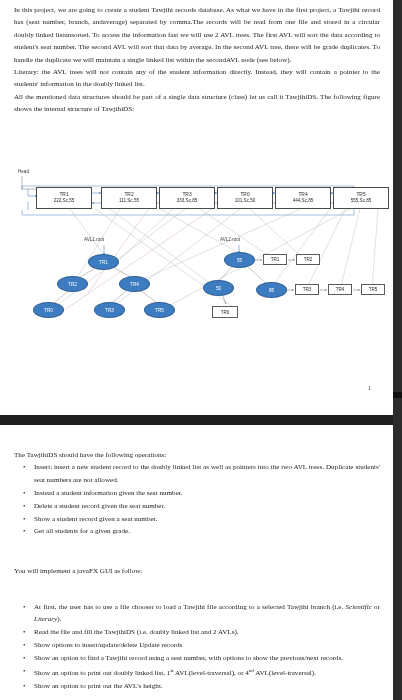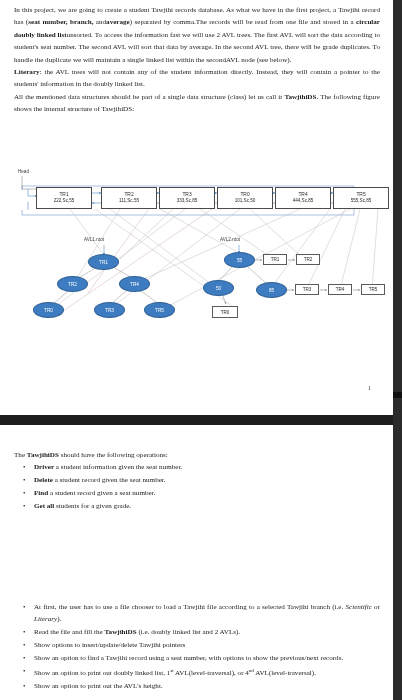--- a/index.html
+++ b/index.html
@@ -48,21 +48,21 @@
 
   .body-text {
     font-size: 7.1px;
     line-height: 12.4px;
     color: #1c1c1c;
     text-align: justify;
     -webkit-hyphens: none;
     hyphens: none;
   }
   .para { margin: 0; }
-  b, .b { font-weight: bold; }
+  b, .b { font-weight: normal; }
   i, .i { font-style: italic; }
 
   
   .p1-text {
     position: absolute;
     left: 14px; top: 4px; width: 366px;
   }
 
   
   .figure {
@@ -317,35 +317,37 @@
     <div class="page-num">1</div>
   </div>
 
   <div class="page-sep"></div>
 
   <div class="page page-2">
 
     <div class="p2-block">
       <p class="para body-text" id="p2intro"><span>The </span><span class="b">TawjihiDS</span><span> should have the following operations:</span></p>
       <ul class="doc-list" id="op-list">
-          <li><span class="b">Driver</span><span> a student information given the seat number.</span></li>
+          <li><span class="b">Insert</span><span>: insert a new student record to the doubly linked list as well as pointers into the two AVL trees. Duplicate students' seat numbers are not allowed.</span></li>
+          <li><span class="b">Instead</span><span> a student information given the seat number.</span></li>
           <li><span class="b">Delete</span><span> a student record given the seat number.</span></li>
-          <li><span class="b">Find</span><span> a student record given a seat number.</span></li>
+          <li><span class="b">Show</span><span> a student record given a seat number.</span></li>
           <li><span class="b">Get all</span><span> students for a given grade.</span></li>
         </ul>
     </div>
 
     <div class="driver-head body-text">
+      <p class="para">You will implement a javaFX GUI as follow:</p>
     </div>
 
     <div class="driver-list-wrap">
       <ul class="doc-list" id="driver-list">
           <li><span>At first, the user has to use a file chooser to load a Tawjihi file according to a selected Tawjihi branch (i.e. </span><i>Scientific</i><span> or </span><i>Literary</i><span>).</span></li>
           <li><span>Read the file and fill the </span><b>TawjihiDS</b><span> (i.e. doubly linked list and 2 AVLs).</span></li>
-          <li><span>Show options to insert/update/delete Tawjihi pointers</span></li>
+          <li><span>Show options to insert/update/delete Update records</span></li>
           <li><span>Show an option to find a Tawjihi record using a seat number, with options to show the previous/next records.</span></li>
           <li><span>Show an option to print out doubly linked list, 1</span><sup>st</sup><span> AVL(level-traversal), or 4</span><sup>nd</sup><span> AVL(level-traversal).</span></li>
           <li><span>Show an option to print out the AVL's height.</span></li>
         </ul>
     </div>
   </div>
 
   <div class="right-gutter"></div>
   <div class="right-gutter-thumb"></div>
 </div>

